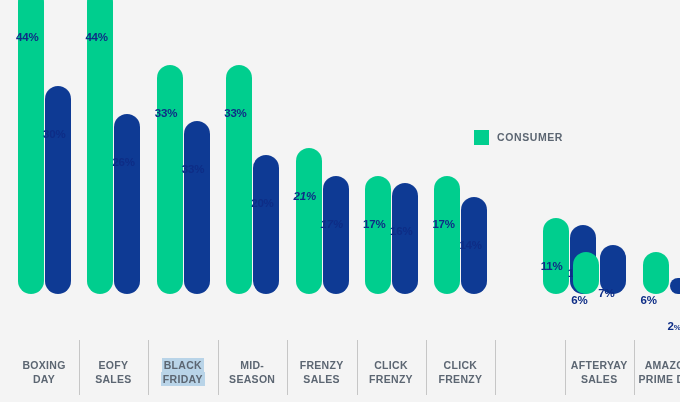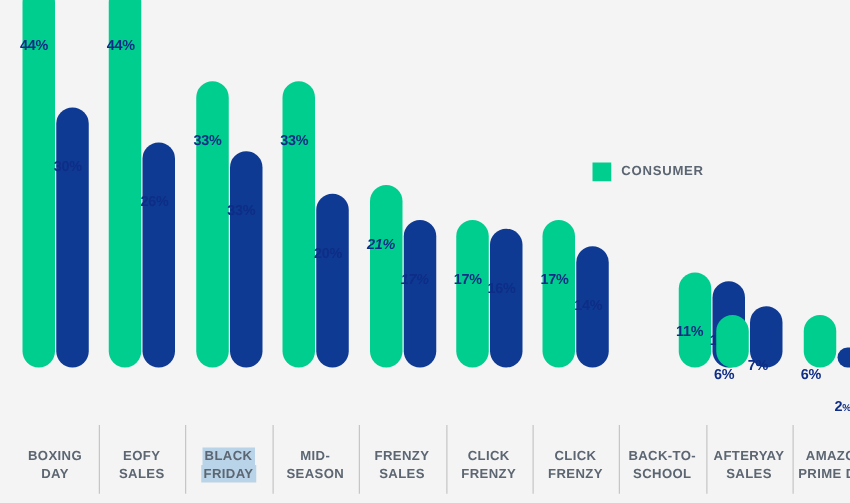--- a/index.html
+++ b/index.html
@@ -210,24 +210,20 @@
         <span class="ln">FRENZY</span>
         <span class="ln">SALES</span>
       </div>
       <div class="xlabel" style="left: 356px;">
         <span class="ln">CLICK</span>
         <span class="ln">FRENZY</span>
       </div>
       <div class="xlabel" style="left: 425.4px;">
         <span class="ln">CLICK</span>
         <span class="ln">FRENZY</span>
-      </div>
-      <div class="xlabel" style="left: 494.8px;">
-        <span class="ln">BACK-TO-</span>
-        <span class="ln">SCHOOL</span>
       </div>
       <div class="xlabel" style="left: 564.2px;">
         <span class="ln">AFTERYAY</span>
         <span class="ln">SALES</span>
       </div>
       <div class="xlabel" style="left: 633.6px;">
         <span class="ln">AMAZON</span>
         <span class="ln">PRIME DAY</span>
       </div>
     </div>

